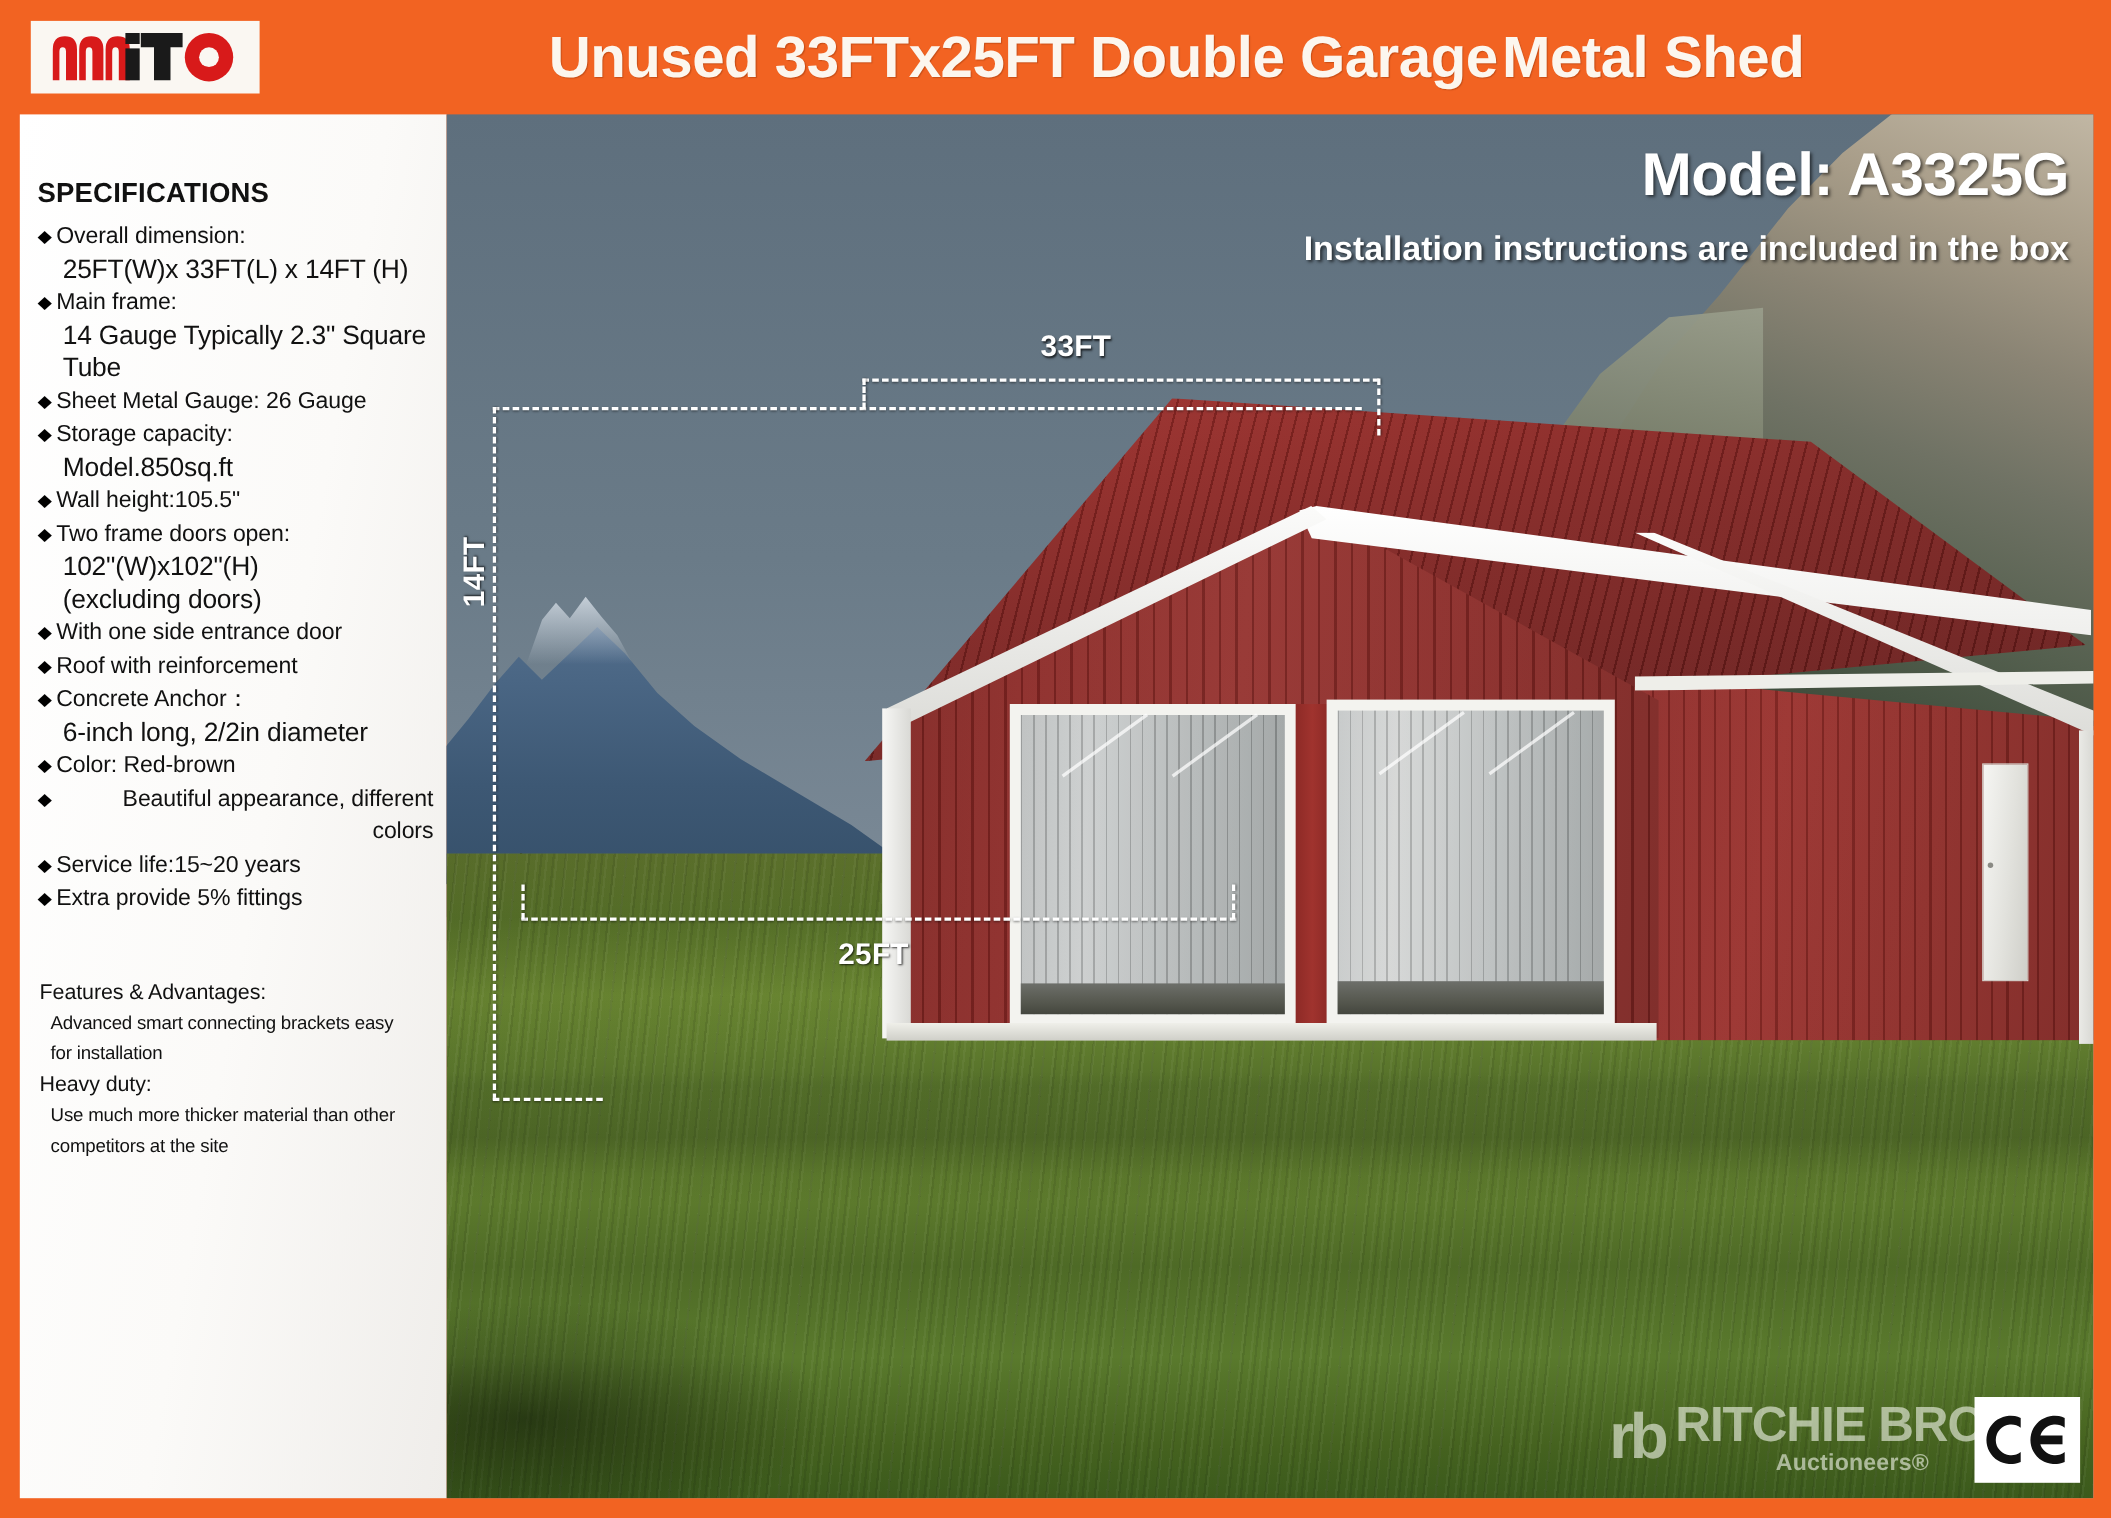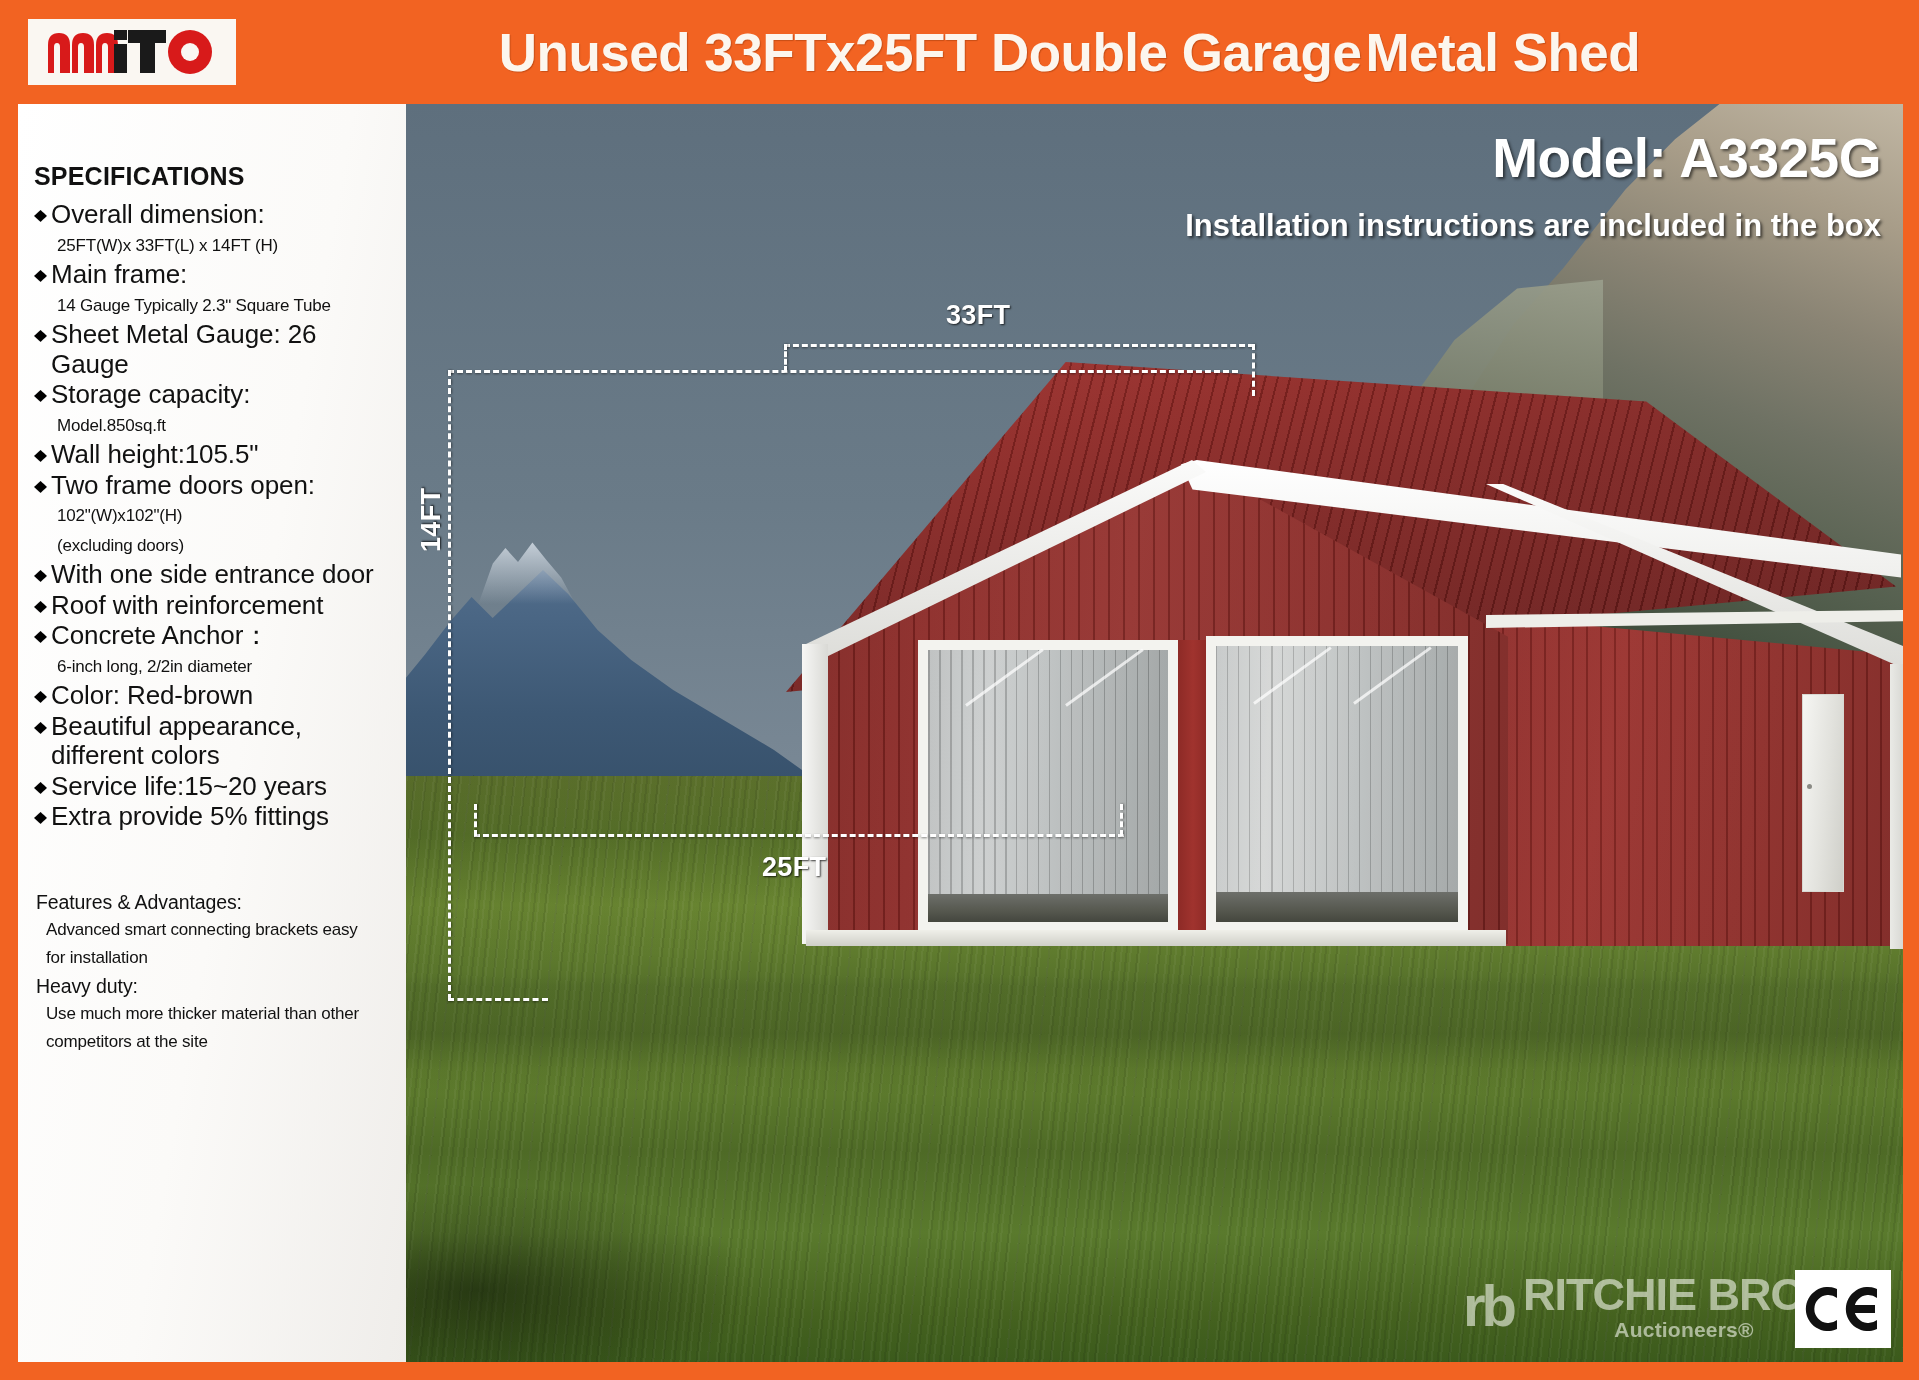--- a/index.html
+++ b/index.html
@@ -39,23 +39,23 @@
   #spec-inner { padding:58px 12px 0 16px; }
   #spec-title {
     font-size:25px; font-weight:bold; color:#111; letter-spacing:.2px;
     margin-bottom:9px;
   }
   .spec-item { display:flex; align-items:flex-start; margin-bottom:1px; }
   .spec-bullet {
     flex:0 0 auto; font-size:17px; line-height:29px; color:#000;
     margin-right:4px; transform:scaleY(.92);
   }
-  .spec-text { font-size:26px; line-height:29.5px; color:#111; letter-spacing:-.1px; }
+  .spec-text { font-size:21px; line-height:29.5px; color:#111; letter-spacing:-.1px;text-align:right; }
   .spec-sub {
-    font-size:17px; line-height:29.5px; color:#111;
+    font-size:24px; line-height:29.5px; color:#111;
     padding-left:23px; letter-spacing:-.2px;
   }
 
   #features-block { margin-top:56px; padding-left:2px; }
   .feat-head { font-size:19.5px; line-height:28px; color:#111; font-weight:normal; letter-spacing:-.1px; }
   .feat-body { font-size:17px; line-height:28px; color:#111; padding-left:10px; letter-spacing:-.2px; }
 
   
   #photo {
     position:absolute; left:406px; top:104px; width:1497px; height:1258px;

